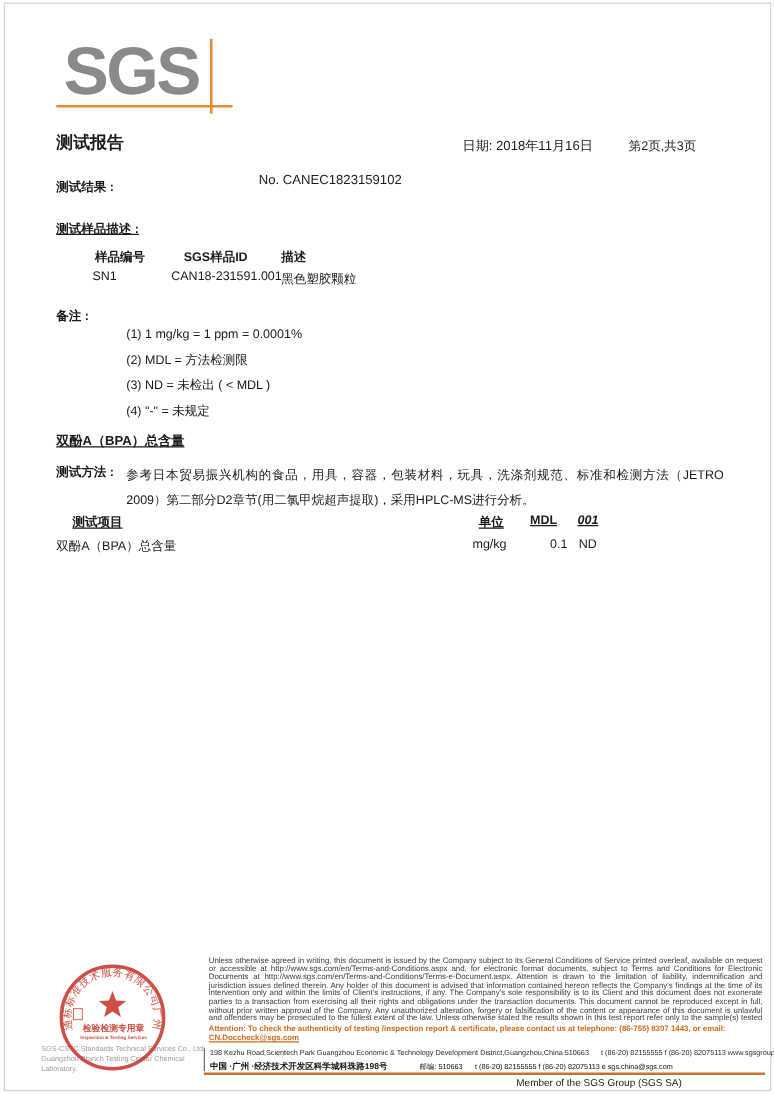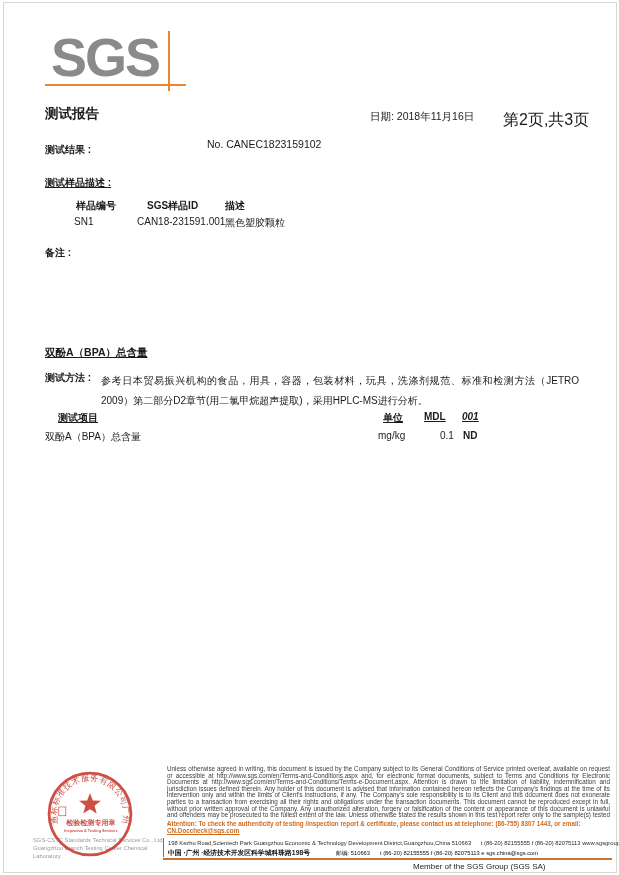--- a/index.html
+++ b/index.html
@@ -9,41 +9,41 @@
   }
   .page-edge{position:absolute;left:3px;top:2px;right:2px;bottom:2px;border:1px solid #d6d6d6;pointer-events:none;}
   
   .logo-text{position:absolute;left:51px;top:30px;font-size:54px;font-weight:bold;color:#8a8a8a;letter-spacing:-2px;line-height:1;}
   .logo-hline{position:absolute;left:45px;top:84px;width:141px;height:2px;background:#e8872e;}
   .logo-vline{position:absolute;left:168px;top:31px;width:2px;height:60px;background:#e8872e;}
   
   .h-title{position:absolute;left:45px;top:105px;font-size:13.5px;font-weight:bold;}
   .h-no{position:absolute;left:207px;top:110px;font-size:10.5px;margin-top:28px;}
   .h-date{position:absolute;left:370px;top:110px;font-size:10.5px;}
-  .h-pages{position:absolute;left:503px;top:110px;font-size:16px;}
+  .h-pages{position:absolute;left:503px;top:110px;font-size:10px;}
   .sec-label{position:absolute;font-size:10px;font-weight:bold;}
   .u{text-decoration:underline;}
   
   .s-h1{position:absolute;left:63px;top:199px;font-size:10px;font-weight:bold;margin-left:13px;}
   .s-h2{position:absolute;left:147px;top:199px;font-size:10px;font-weight:bold;}
   .s-h3{position:absolute;left:225px;top:199px;font-size:10px;font-weight:bold;}
   .s-v1{position:absolute;left:74px;top:216px;font-size:10px;}
   .s-v2{position:absolute;left:137px;top:216px;font-size:10px;}
   .s-v3{position:absolute;left:225px;top:216px;font-size:10px;}
   
   .notes{position:absolute;left:101px;top:258px;font-size:10px;line-height:20.5px;}
   .notes div{white-space:pre;}
   
   .bpa-heading{position:absolute;left:45px;top:346px;font-size:10.5px;font-weight:bold;text-decoration:underline;}
   .method-text{position:absolute;left:101px;top:371px;width:478px;font-size:10px;line-height:20px;text-align:justify;}
   
   .rt-h{position:absolute;top:411px;font-size:10px;font-weight:bold;text-decoration:underline;}
   .rt-c{position:absolute;top:430px;font-size:10px;}
   .p-item{left:58px;text-decoration:underline;} .p-unit{left:383px;} .p-mdl{left:424px;} .p-id{left:462px;font-style:italic;}
-  .r-item{left:45px;} .r-unit{left:378px;} .r-mdl{left:440px;} .r-id{left:463px;font-weight:bold;}
+  .r-item{left:45px;} .r-unit{left:378px;} .r-mdl{left:440px;} .r-id{left:463px;}
   
   .company-lines{position:absolute;left:33px;top:836px;width:134px;font-size:5.8px;line-height:8px;color:#9b9b9b;}
   .stamp{position:absolute;left:46px;top:770px;width:88px;height:88px;opacity:0.88;}
   .sep-vline{position:absolute;left:163px;top:838px;width:1px;height:19px;background:#8a6a50;}
   .disclaimer{position:absolute;left:167px;top:766px;width:443px;font-size:6.3px;line-height:6.6px;text-align:justify;color:#3c3c3c;}
   .attention{position:absolute;left:167px;top:820px;width:443px;font-size:6.3px;line-height:7px;font-weight:bold;color:#cf6b1e;}
   .attention a{color:#cf6b1e;}
   .addr-en{position:absolute;left:168px;top:840px;width:443px;font-size:5.8px;color:#2b2b2b;white-space:nowrap;}
   .addr-cn{position:absolute;left:168px;top:848px;width:443px;font-size:6.8px;color:#111;white-space:nowrap;}
   .addr-cn .cn{font-weight:bold;}
@@ -71,20 +71,26 @@
 
   <div class="sec-label u" style="left:45px;top:176px;">测试样品描述 :</div>
   <div class="s-h1">样品编号</div>
   <div class="s-h2">SGS样品ID</div>
   <div class="s-h3">描述</div>
   <div class="s-v1">SN1</div>
   <div class="s-v2">CAN18-231591.001</div>
   <div class="s-v3">黑色塑胶颗粒</div>
 
   <div class="sec-label" style="left:45px;top:246px;">备注 :</div>
+  <div class="notes">
+    <div>(1) 1 mg/kg = 1 ppm = 0.0001%</div>
+    <div>(2) MDL = 方法检测限</div>
+    <div>(3) ND = 未检出 ( &lt; MDL )</div>
+    <div>(4) "-" = 未规定</div>
+  </div>
 
   <div class="bpa-heading">双酚A（BPA）总含量</div>
   <div class="sec-label" style="left:45px;top:371px;">测试方法 :</div>
   <div class="method-text">参考日本贸易振兴机构的食品，用具，容器，包装材料，玩具，洗涤剂规范、标准和检测方法（JETRO 2009）第二部分D2章节(用二氯甲烷超声提取)，采用HPLC-MS进行分析。</div>
 
   <div class="rt-h p-item">测试项目</div>
   <div class="rt-h p-unit">单位</div>
   <div class="rt-h p-mdl">MDL</div>
   <div class="rt-h p-id">001</div>
   <div class="rt-c r-item">双酚A（BPA）总含量</div>

